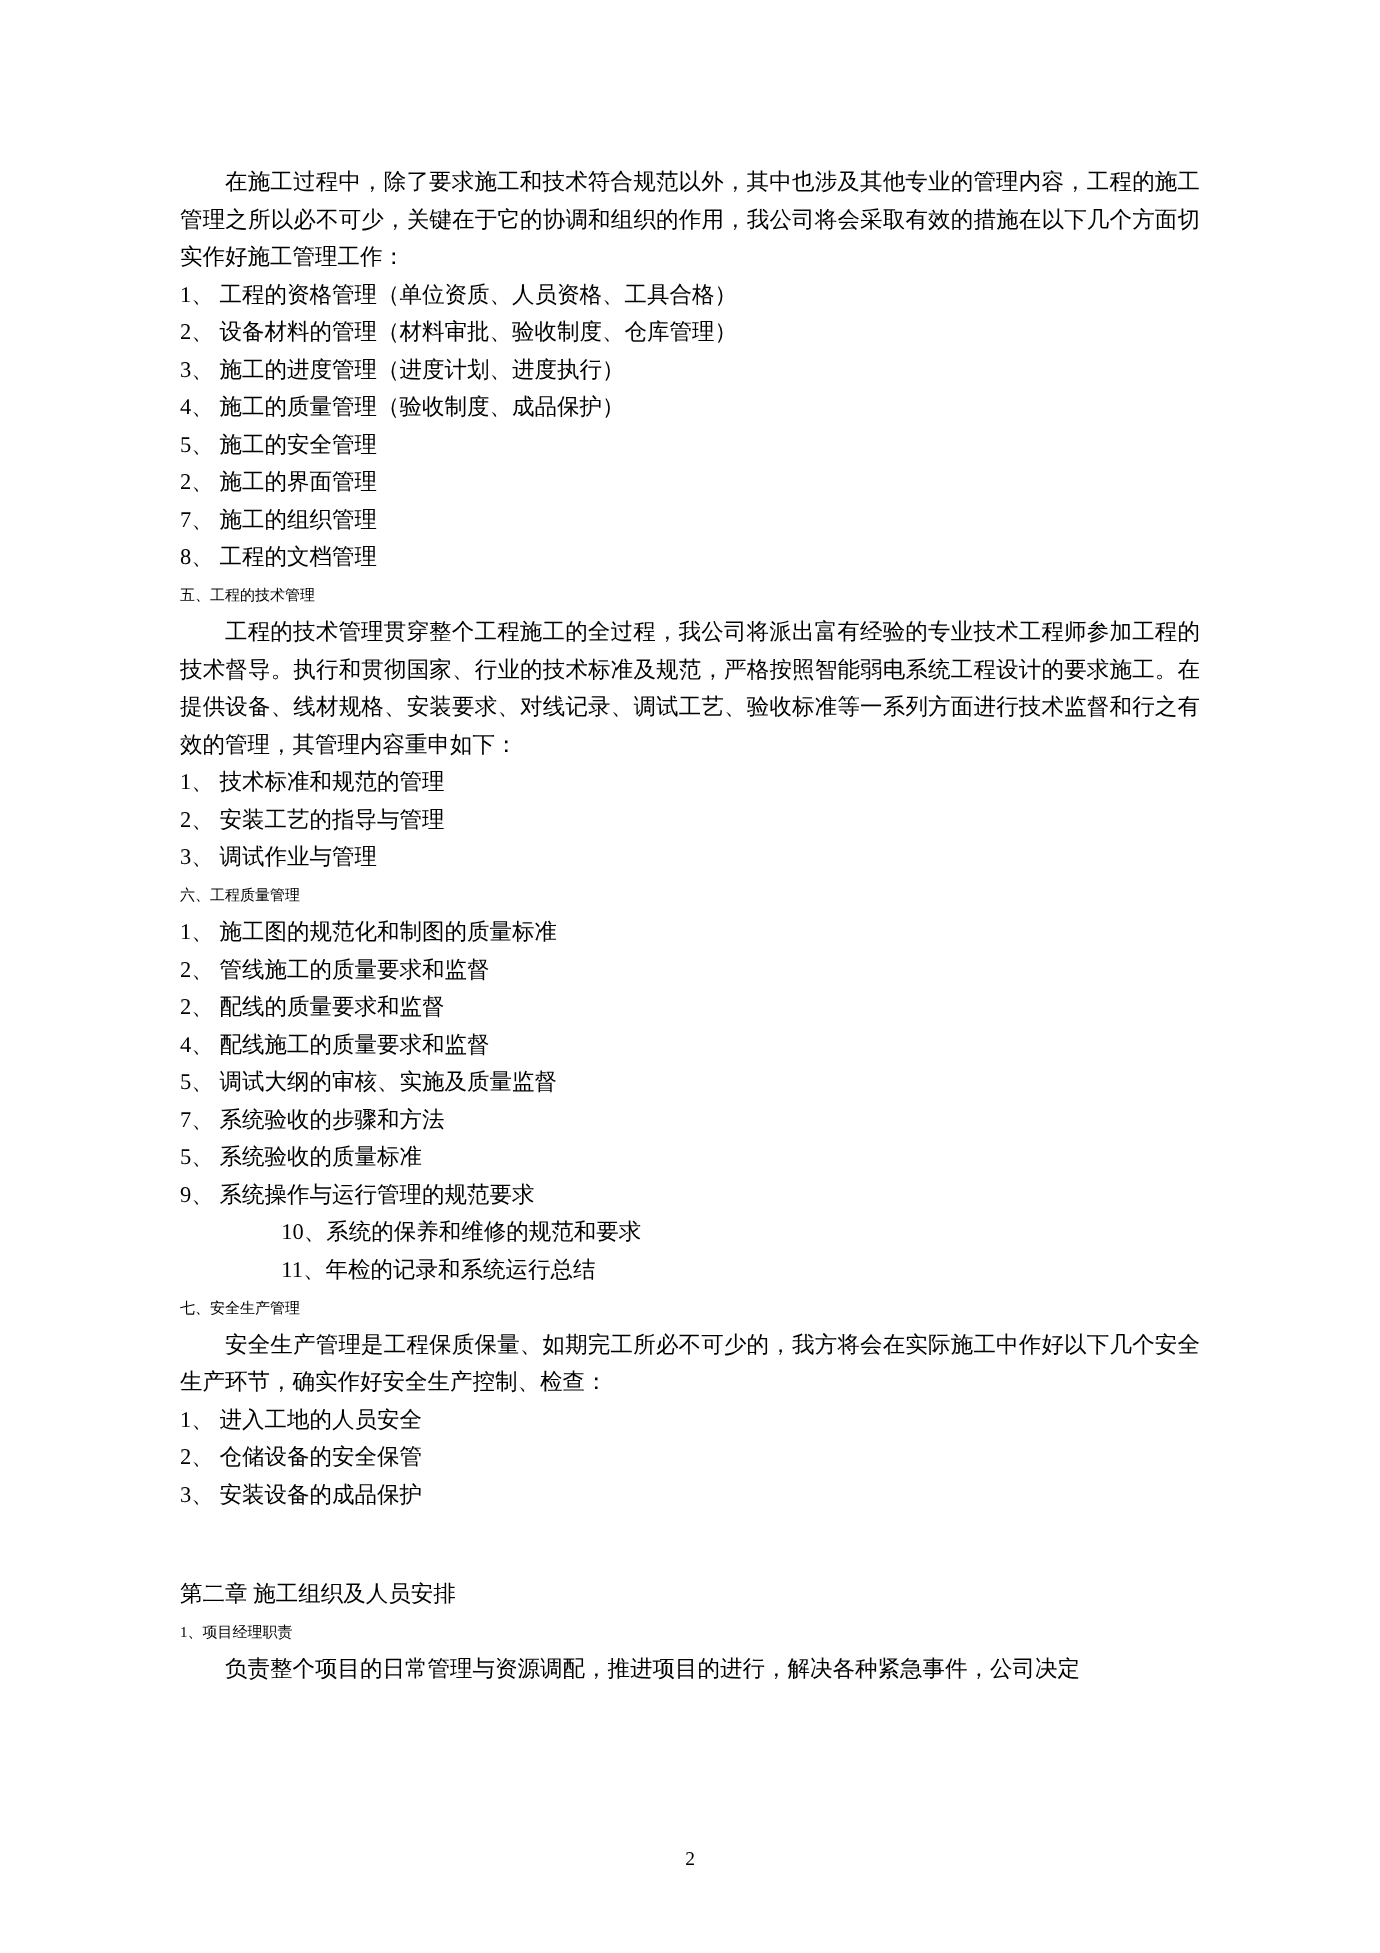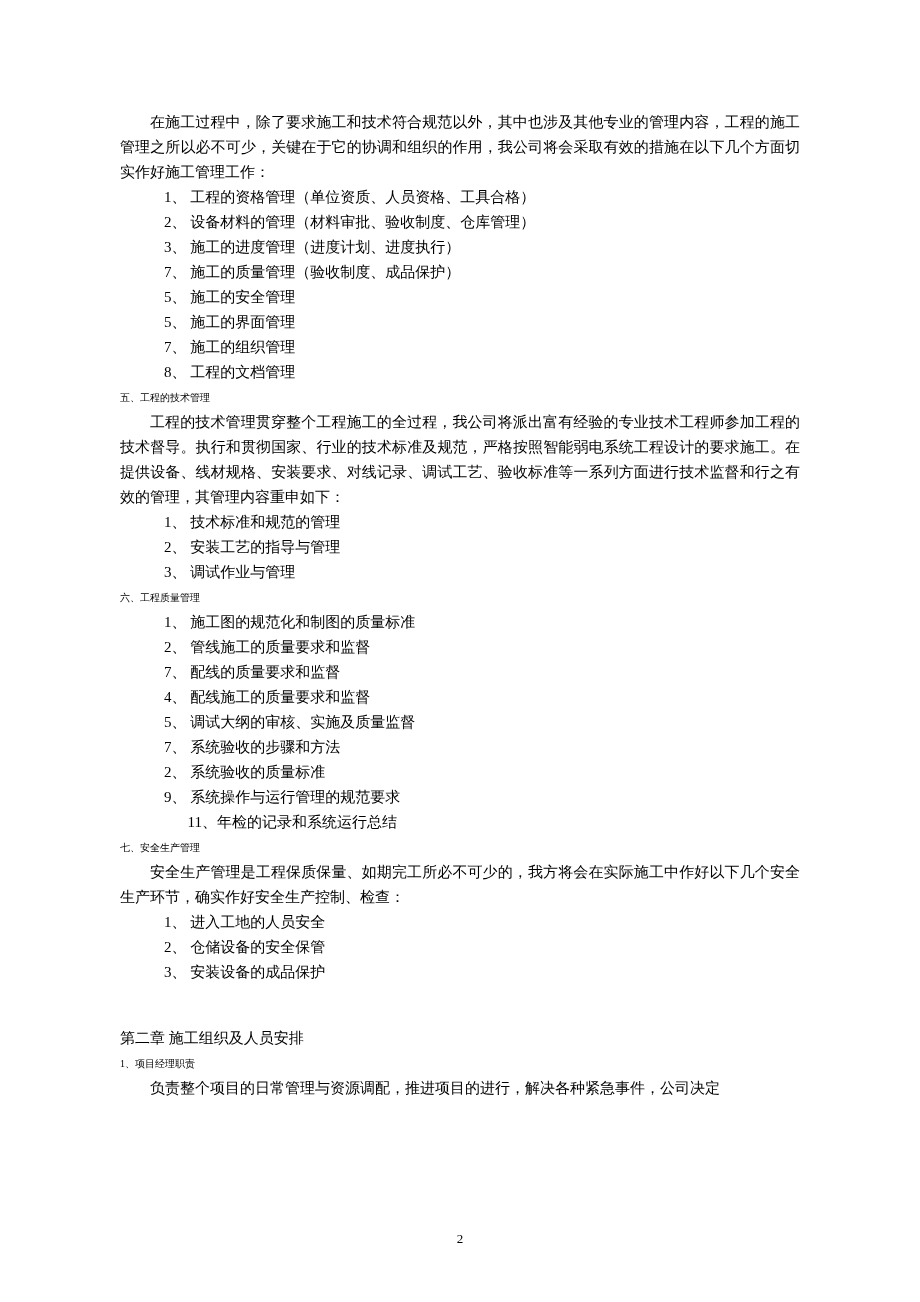--- a/index.html
+++ b/index.html
@@ -20,21 +20,20 @@
     font-size: 15px;
     line-height: 25px;
     text-align: justify;
   }
   .indent {
     text-indent: 2em;
   }
   .list-item {
     font-size: 15px;
     line-height: 25px;
-    margin-left: 44px;
   }
   .sub-item {
     font-size: 15px;
     line-height: 25px;
     padding-left: 4.5em;
   }
   .heading {
     font-size: 10px;
     line-height: 25px;
   }
@@ -56,41 +55,42 @@
 </head>
 <body>
 
 <div class="page">
 
   <div class="para indent">在施工过程中，除了要求施工和技术符合规范以外，其中也涉及其他专业的管理内容，工程的施工管理之所以必不可少，关键在于它的协调和组织的作用，我公司将会采取有效的措施在以下几个方面切实作好施工管理工作：</div>
 
   <div class="list-item">1、 工程的资格管理（单位资质、人员资格、工具合格）</div>
   <div class="list-item">2、 设备材料的管理（材料审批、验收制度、仓库管理）</div>
   <div class="list-item">3、 施工的进度管理（进度计划、进度执行）</div>
-  <div class="list-item">7、 施工的质量管理（验收制度、成品保护）</div>
+  <div class="list-item">4、 施工的质量管理（验收制度、成品保护）</div>
   <div class="list-item">5、 施工的安全管理</div>
-  <div class="list-item">5、 施工的界面管理</div>
+  <div class="list-item">2、 施工的界面管理</div>
   <div class="list-item">7、 施工的组织管理</div>
   <div class="list-item">8、 工程的文档管理</div>
 
   <div class="heading">五、工程的技术管理</div>
   <div class="para indent">工程的技术管理贯穿整个工程施工的全过程，我公司将派出富有经验的专业技术工程师参加工程的技术督导。执行和贯彻国家、行业的技术标准及规范，严格按照智能弱电系统工程设计的要求施工。在提供设备、线材规格、安装要求、对线记录、调试工艺、验收标准等一系列方面进行技术监督和行之有效的管理，其管理内容重申如下：</div>
   <div class="list-item">1、 技术标准和规范的管理</div>
   <div class="list-item">2、 安装工艺的指导与管理</div>
   <div class="list-item">3、 调试作业与管理</div>
 
   <div class="heading">六、工程质量管理</div>
   <div class="list-item">1、 施工图的规范化和制图的质量标准</div>
   <div class="list-item">2、 管线施工的质量要求和监督</div>
-  <div class="list-item">7、 配线的质量要求和监督</div>
+  <div class="list-item">2、 配线的质量要求和监督</div>
   <div class="list-item">4、 配线施工的质量要求和监督</div>
   <div class="list-item">5、 调试大纲的审核、实施及质量监督</div>
   <div class="list-item">7、 系统验收的步骤和方法</div>
-  <div class="list-item">2、 系统验收的质量标准</div>
+  <div class="list-item">5、 系统验收的质量标准</div>
   <div class="list-item">9、 系统操作与运行管理的规范要求</div>
+  <div class="sub-item">10、系统的保养和维修的规范和要求</div>
   <div class="sub-item">11、年检的记录和系统运行总结</div>
 
   <div class="heading">七、安全生产管理</div>
   <div class="para indent">安全生产管理是工程保质保量、如期完工所必不可少的，我方将会在实际施工中作好以下几个安全生产环节，确实作好安全生产控制、检查：</div>
   <div class="list-item">1、 进入工地的人员安全</div>
   <div class="list-item">2、 仓储设备的安全保管</div>
   <div class="list-item">3、 安装设备的成品保护</div>
 
   <div class="chapter">第二章  施工组织及人员安排</div>
   <div class="heading">1、项目经理职责</div>

